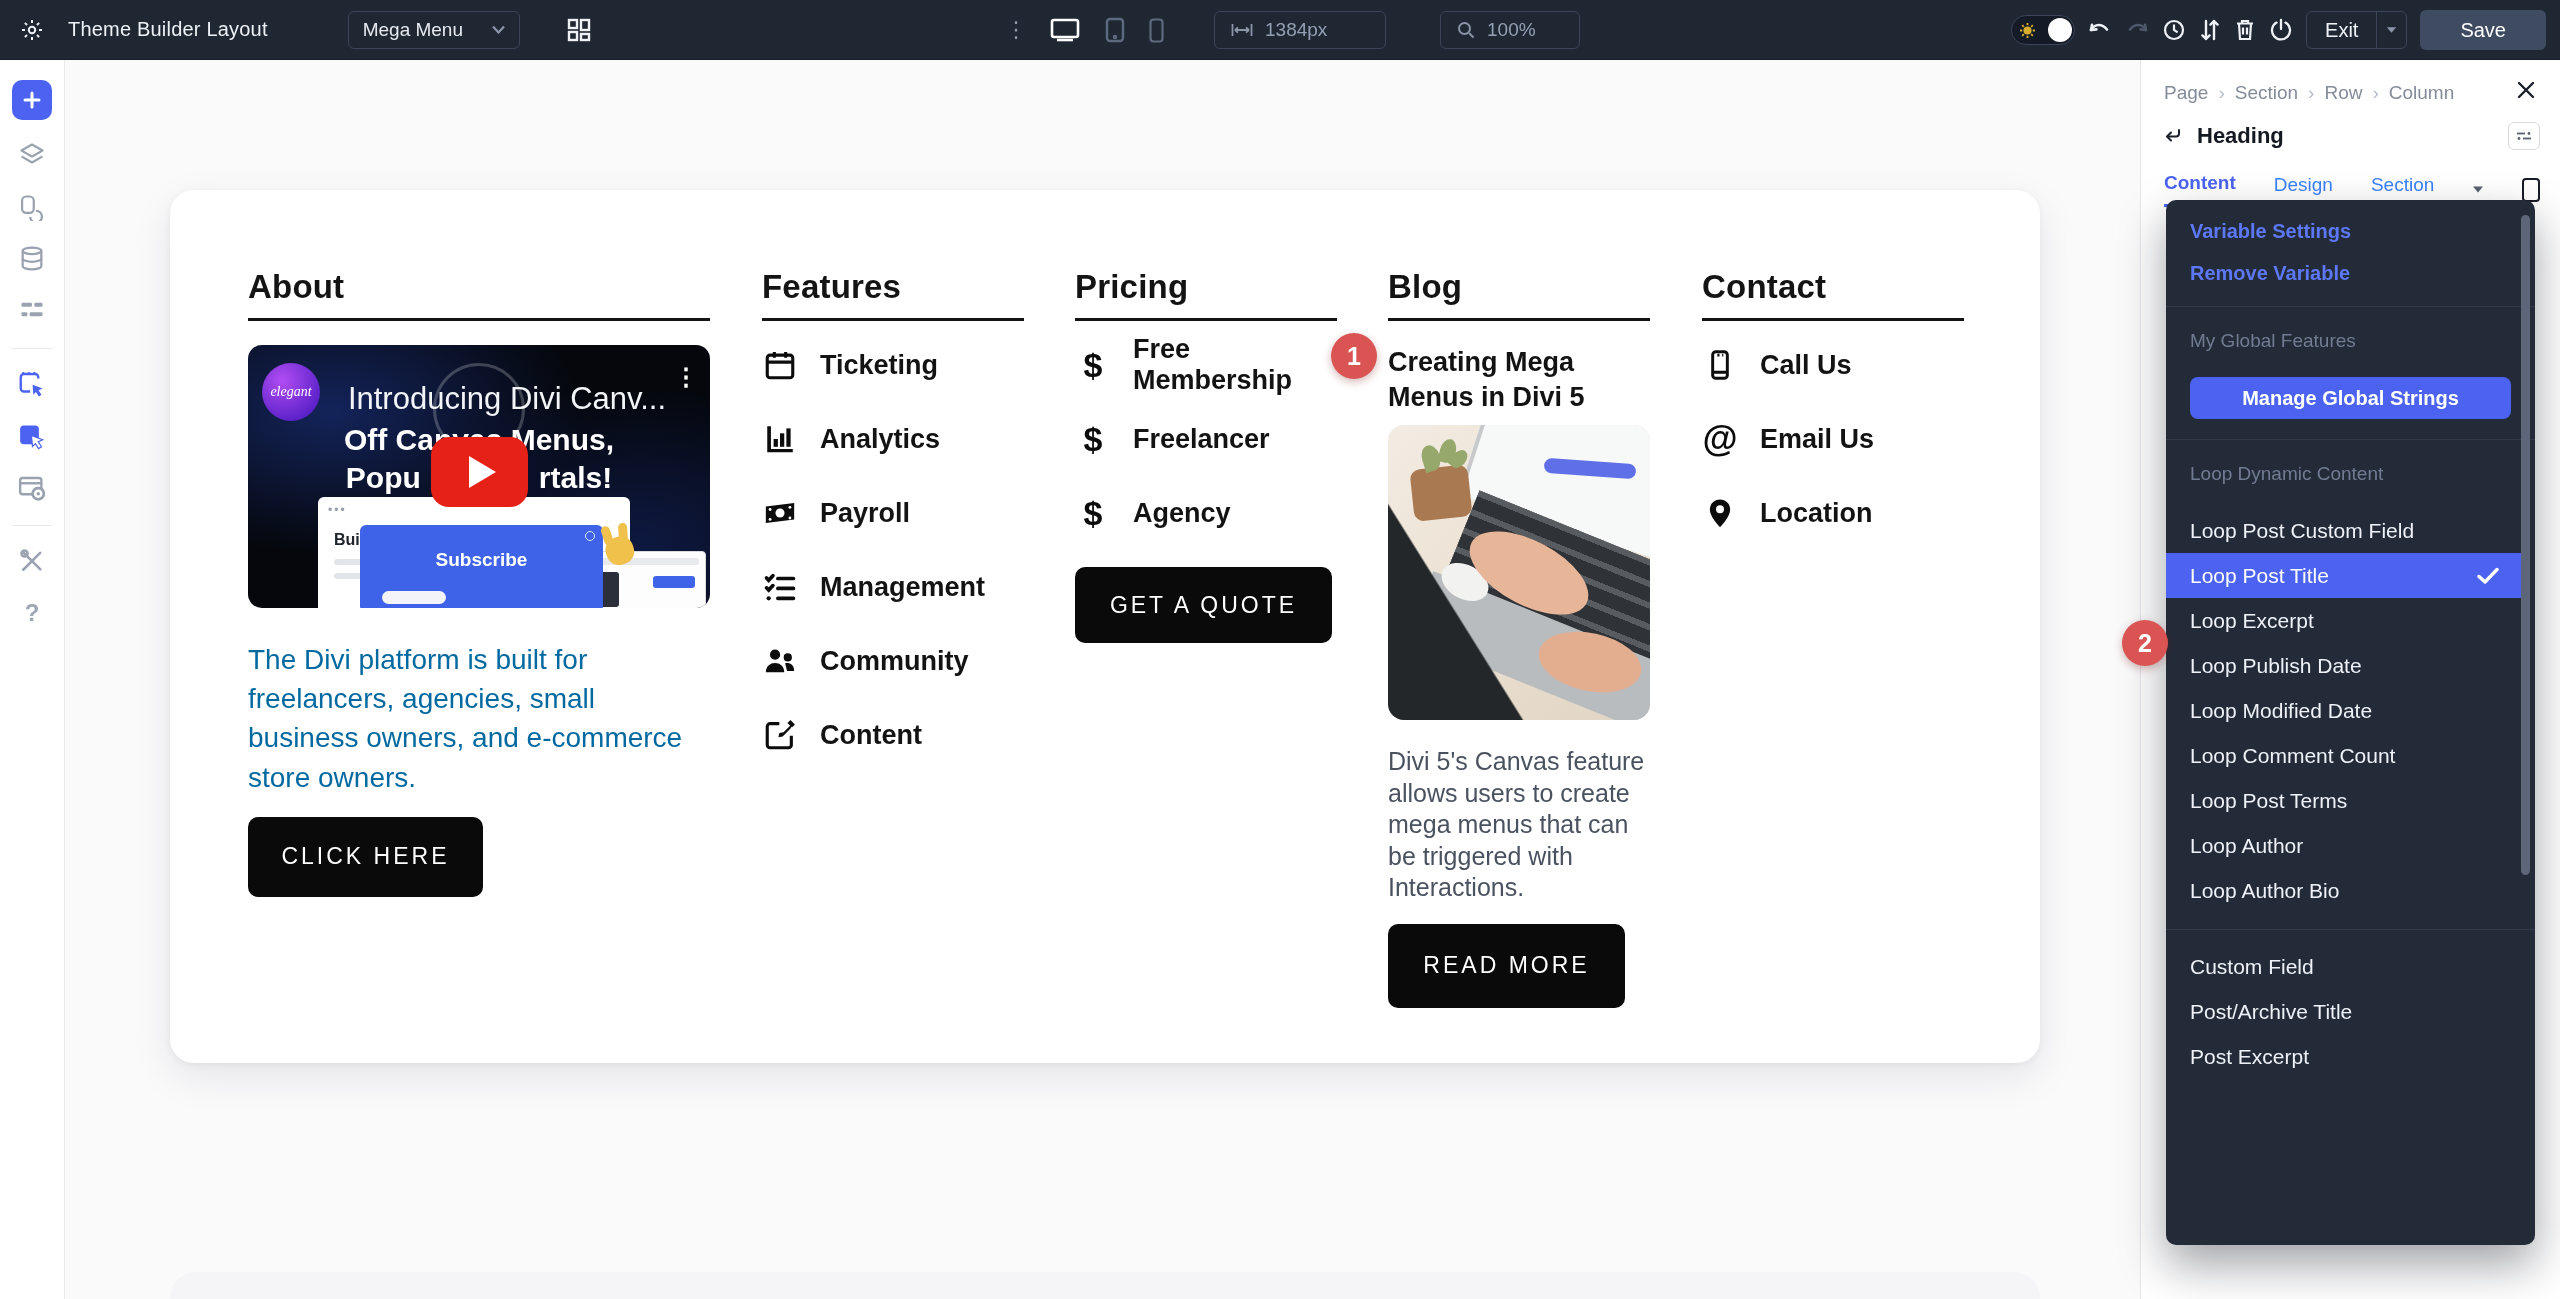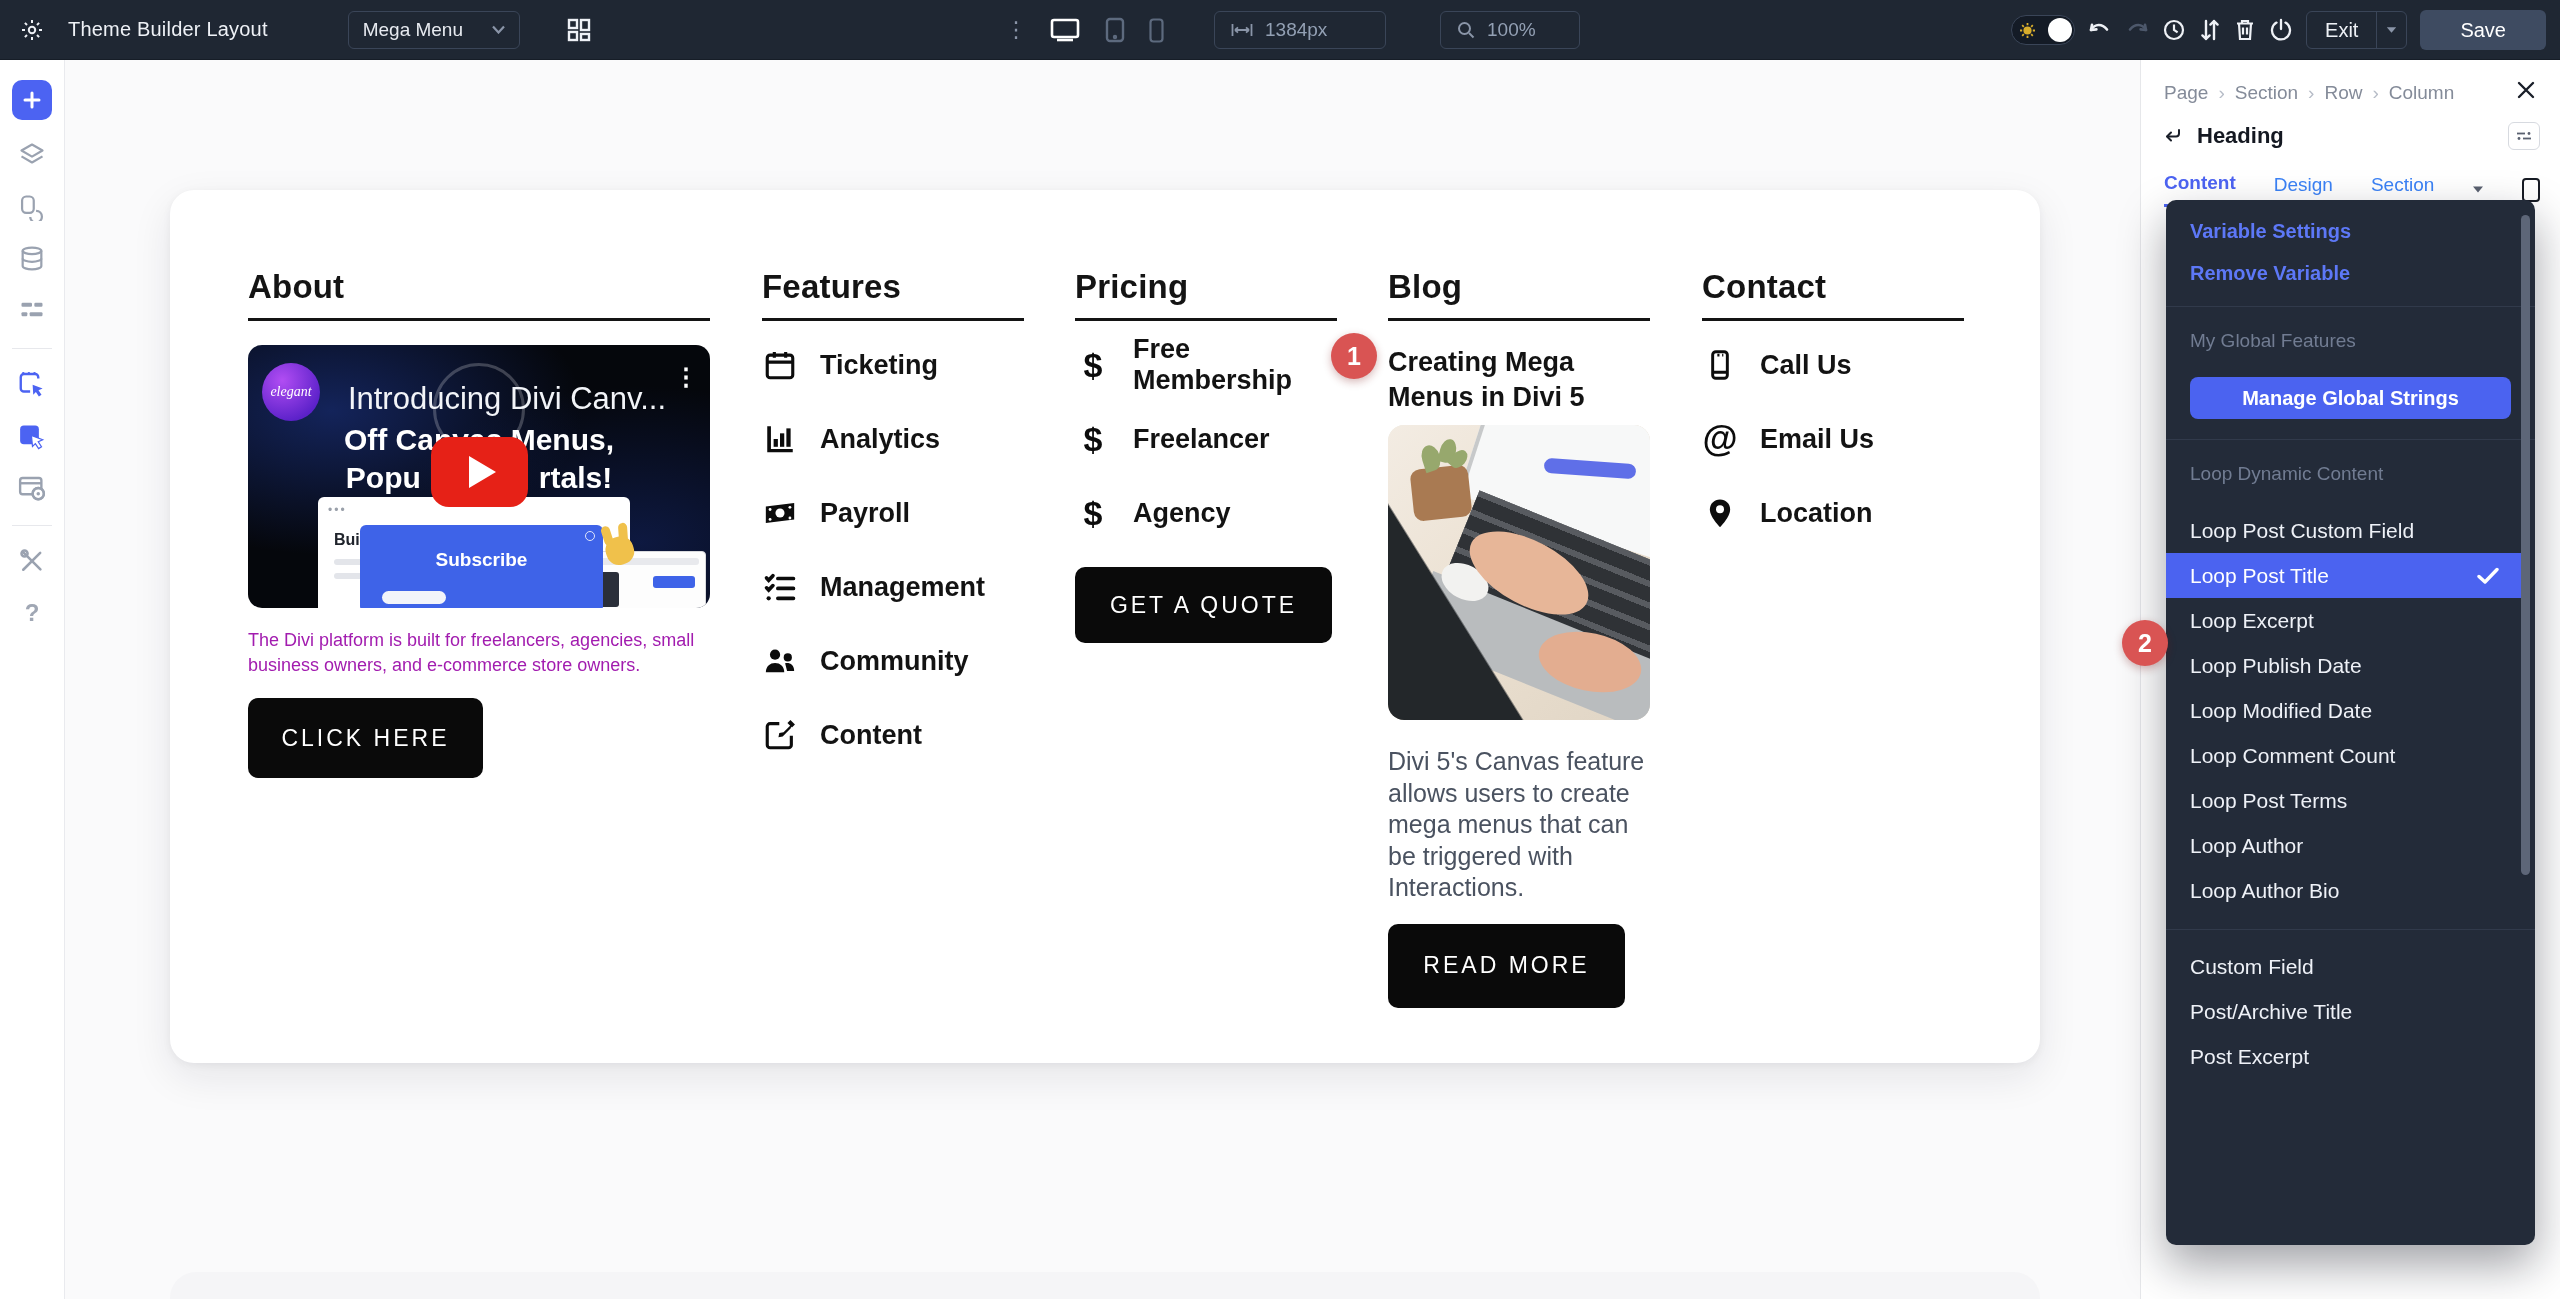--- a/index.html
+++ b/index.html
@@ -100,21 +100,21 @@
   .v-modal .x { position:absolute; right:8px; top:6px; width:10px; height:10px; border:1.6px solid #dfe5fb; border-radius:50%; }
   .v-win2 { position:absolute; left:300px; top:206px; right:4px; bottom:-4px; background:#fdfdfd; border:1px solid #d9dadd; border-radius:4px; z-index:3; }
   .v-win2 .bar { position:absolute; left:6px; right:6px; top:6px; height:7px; background:#e8e9ed; border-radius:3px; }
   .v-win2 .dk { position:absolute; left:6px; top:20px; width:64px; bottom:4px; background:#2a2f3a; border-radius:3px; }
   .v-win2 .bl { position:absolute; right:10px; top:24px; width:42px; height:12px; background:#3e63e8; border-radius:3px; }
   .v-hand { position:absolute; left:352px; top:178px; width:36px; height:44px; z-index:6; transform:rotate(-18deg); }
   .v-hand .palm { position:absolute; left:4px; top:14px; width:28px; height:28px; background:#f0c14b; border-radius:45%; }
   .v-hand .f1, .v-hand .f2 { position:absolute; width:9px; height:20px; background:#f0c14b; border-radius:5px; }
   .v-hand .f1 { left:6px; top:0; } .v-hand .f2 { left:22px; top:2px; transform:rotate(14deg); }
 
-  .about-p { margin-top:20px; font-size:18px; line-height:1.4; color:#a21caf; }
+  .about-p { margin-top:32px; font-size:28px; line-height:1.4; color:#0369a1; }
   .click-btn { margin-top:20px; width:235px; height:80px; }
   .quote-btn { margin-top:20px; width:257px; height:76px; }
   .read-btn  { margin-top:20px; width:237px; height:84px; }
 
   .post-title { font-size:27px; font-weight:700; color:#131313; line-height:1.3; cursor:pointer; }
   .blog-img { position:relative; margin-top:10px; width:262px; height:295px; border-radius:16px; overflow:hidden;
               background:linear-gradient(135deg,#f3ece3 0%, #ead fcf 45%, #e6dccd 100%); background-color:#ecebe4; cursor:pointer; }
   .bi-bg { position:absolute; inset:0; background:linear-gradient(135deg,#f3ece3 0%, #eadfcf 55%, #e0d5c5 100%); }
   .bi-screen { position:absolute; right:-36px; top:-44px; width:210px; height:150px; background:#f7f8f8;
                border-left:4px solid #c7c9ca; transform:rotate(18deg); }

